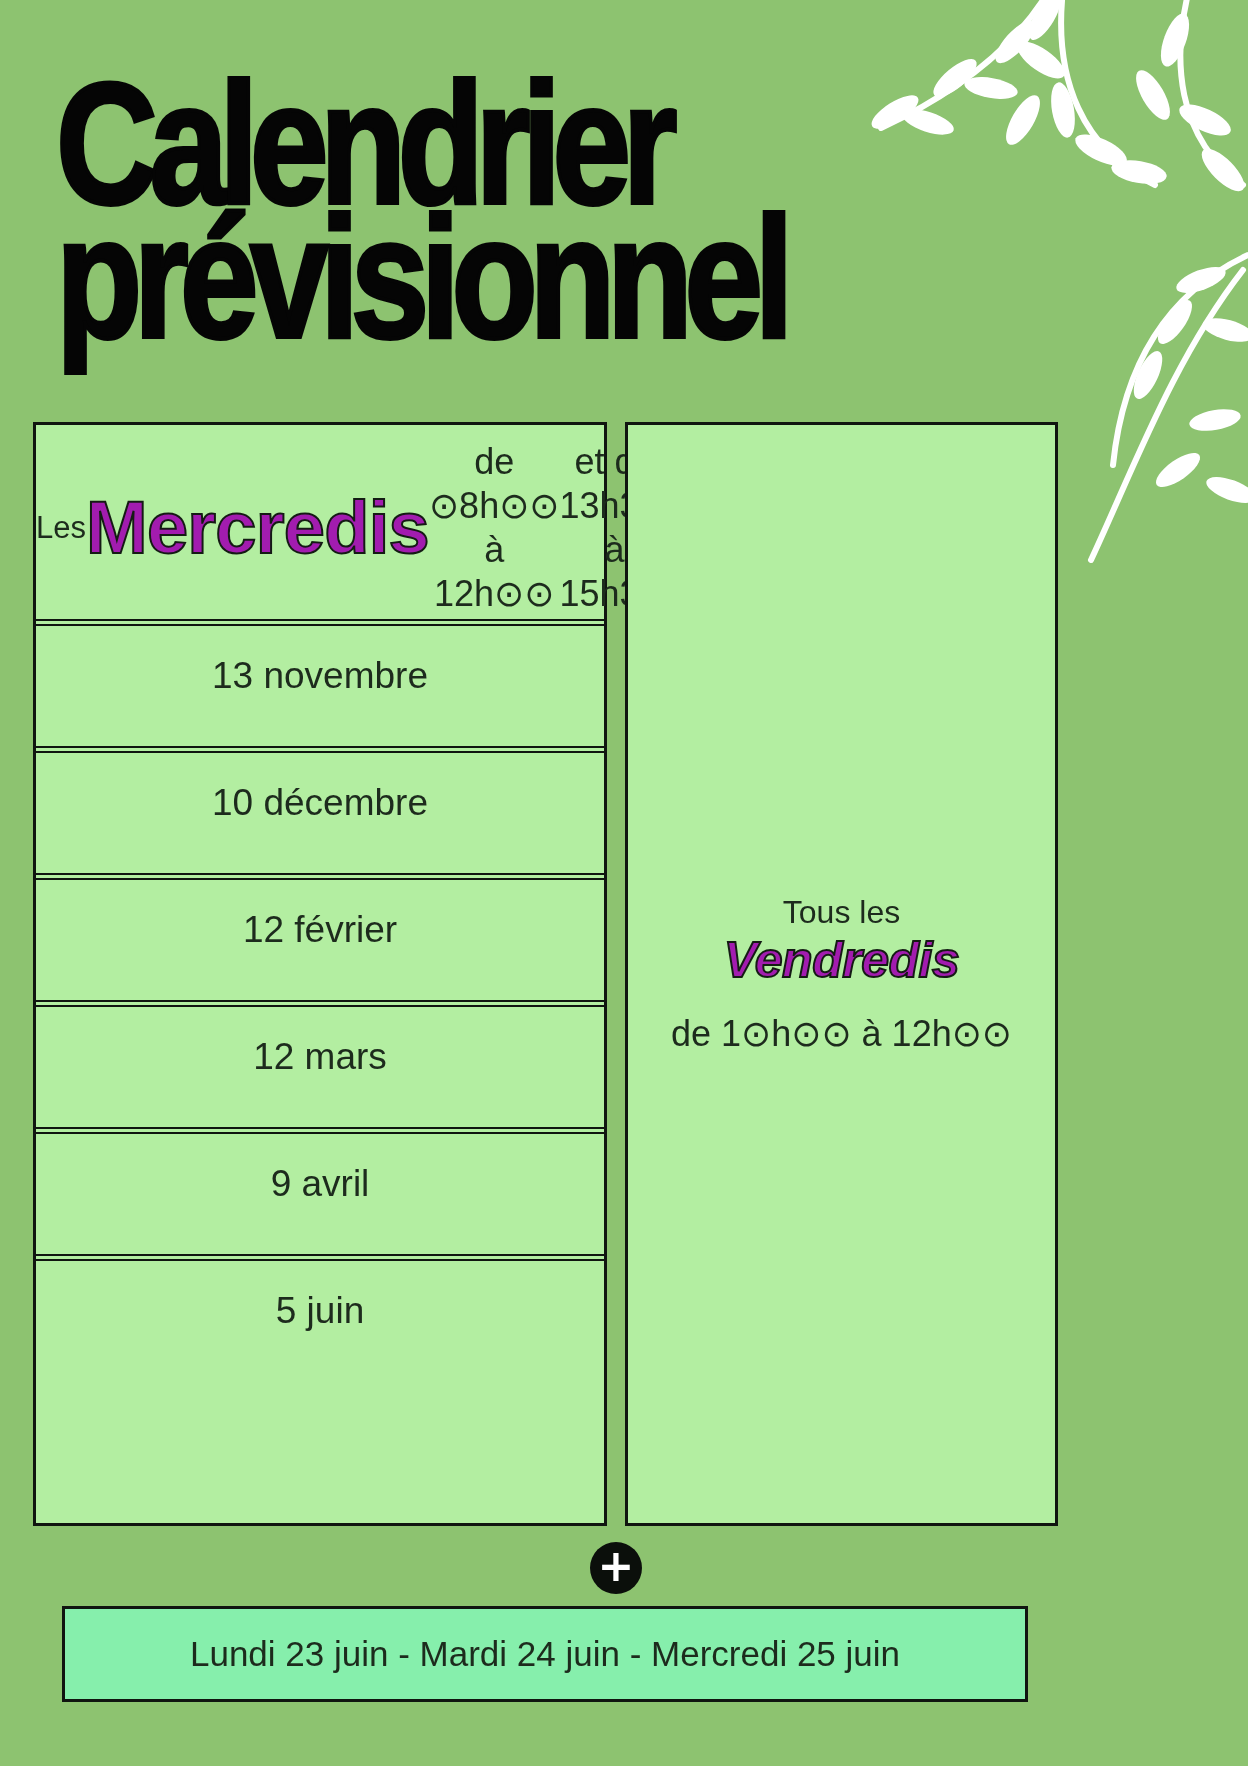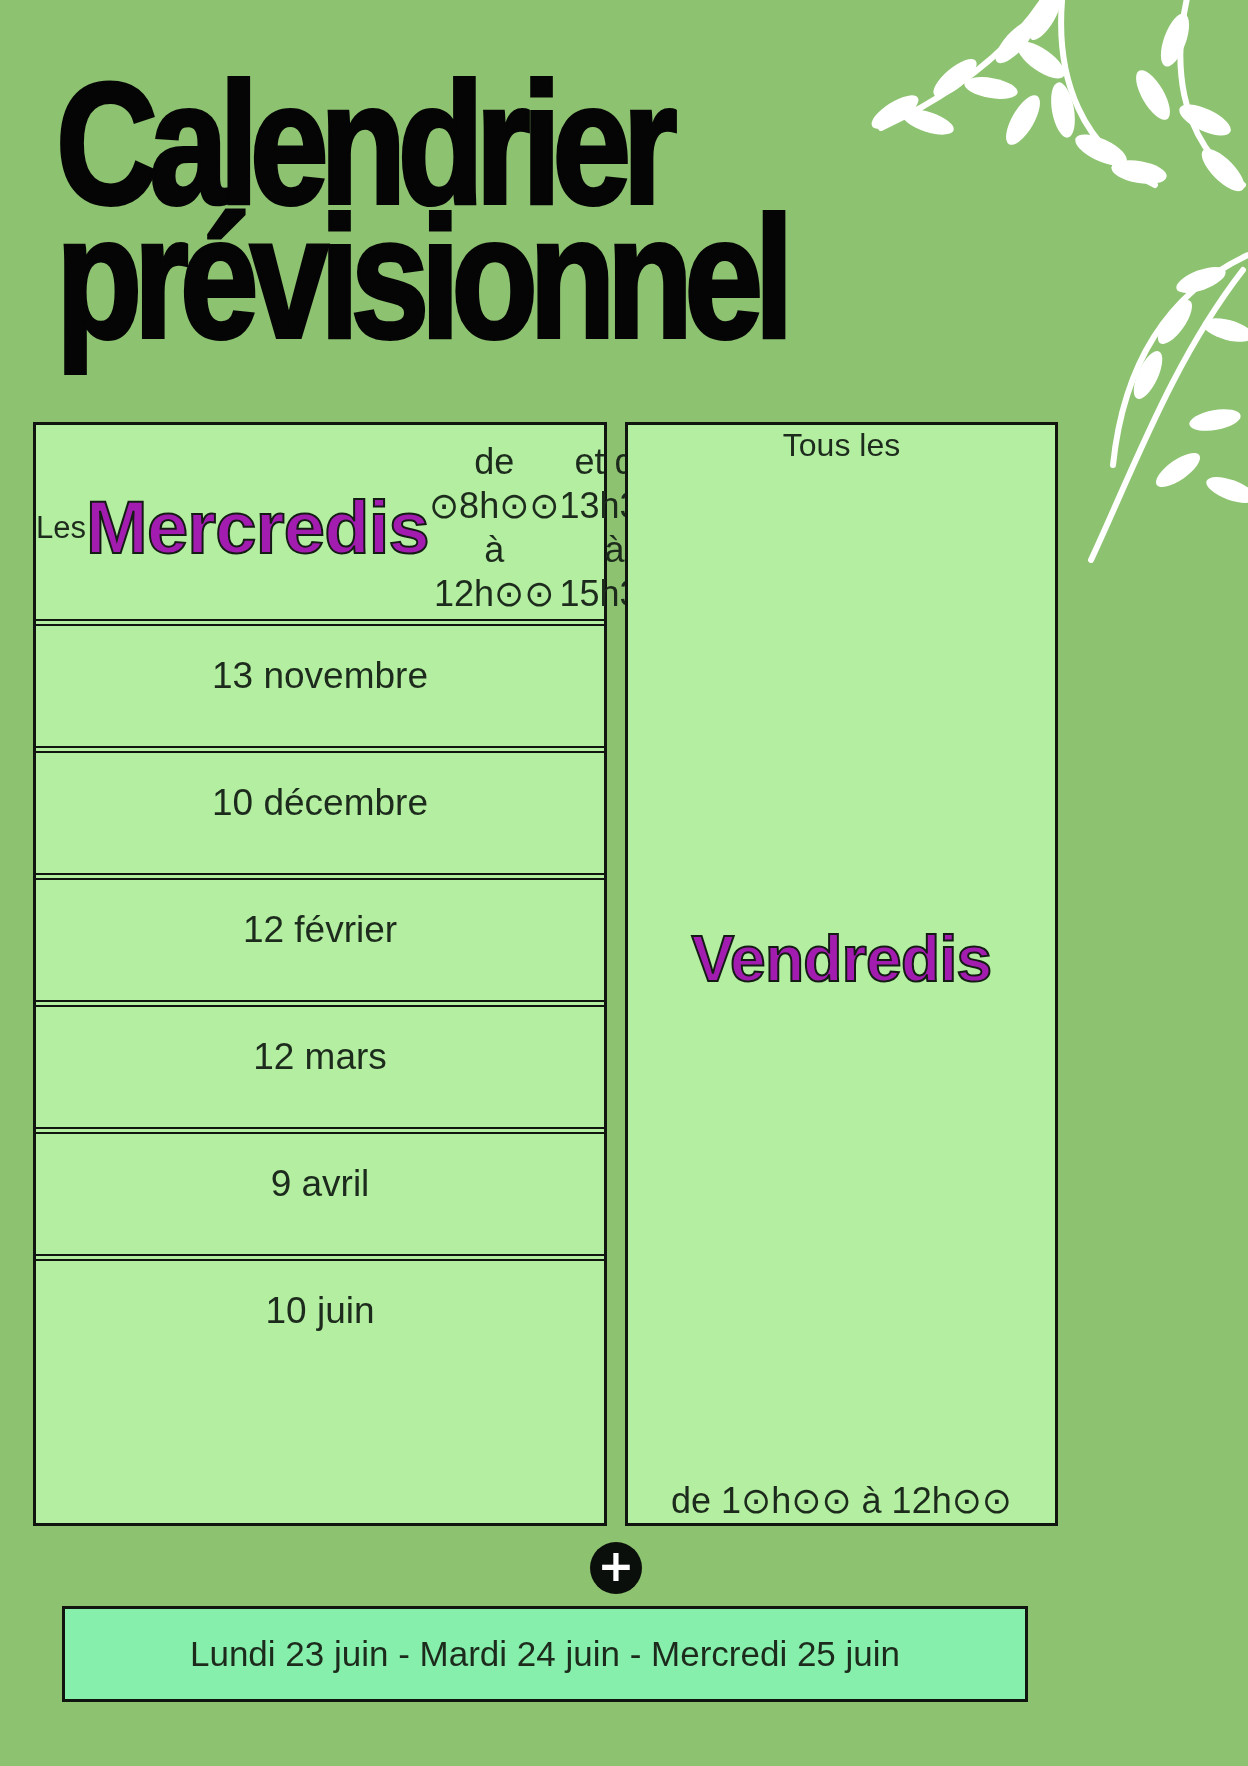--- a/index.html
+++ b/index.html
@@ -19,32 +19,32 @@
     transform:scaleX(0.82);transform-origin:left top;
     white-space:nowrap;
   }
   .panel{
     position:absolute;top:422px;
     background:#b3eea1;border:3px solid #101510;
     box-sizing:border-box;
   }
   .panel-left{left:33px;width:574px;height:1104px;}
   .panel-right{left:625px;width:433px;height:1104px;
-    display:flex;flex-direction:column;justify-content:space-between;align-items:center;text-align:center;}
+    display:flex;flex-direction:column;justify-content:center;align-items:center;text-align:center;}
   .panel-header{
     height:174px;box-sizing:border-box;padding-top:32px;
     display:flex;flex-direction:row;align-items:center;text-align:center;
   }
   .intro{font-size:31px;line-height:1.25;}
   .day-title{
     font-size:74px;font-weight:bold;line-height:1.12;
     color:#a21caf;-webkit-text-stroke:2px #141b14;letter-spacing:-0.01em;
   }
   .time{font-size:36px;line-height:1.22;}
-  .panel-right .day-title{font-size:64px;}
+  .panel-right .day-title{font-size:50px;font-style:italic;}
   .panel-right .time{margin-top:24px;}
   .panel-right .intro{font-size:32px;}
   .date-row{
     height:107px;box-sizing:border-box;
     border-top:7px double #101510;
     display:flex;align-items:center;justify-content:center;
     font-size:37px;
     margin-top:20px;
   }
   .plus{
@@ -120,21 +120,21 @@
   <div class="date-row">
       <span>12 février</span>
     </div>
   <div class="date-row">
       <span>12 mars</span>
     </div>
   <div class="date-row">
       <span>9 avril</span>
     </div>
   <div class="date-row">
-      <span>10 juin</span>
+      <span>5 juin</span>
     </div>
 </div>
 
 <div class="panel panel-right">
   <div class="intro">Tous les</div>
   <div class="day-title">Vendredis</div>
   <div class="time">de 1⊙h⊙⊙ à 12h⊙⊙</div>
 </div>
 
 <div class="plus">

